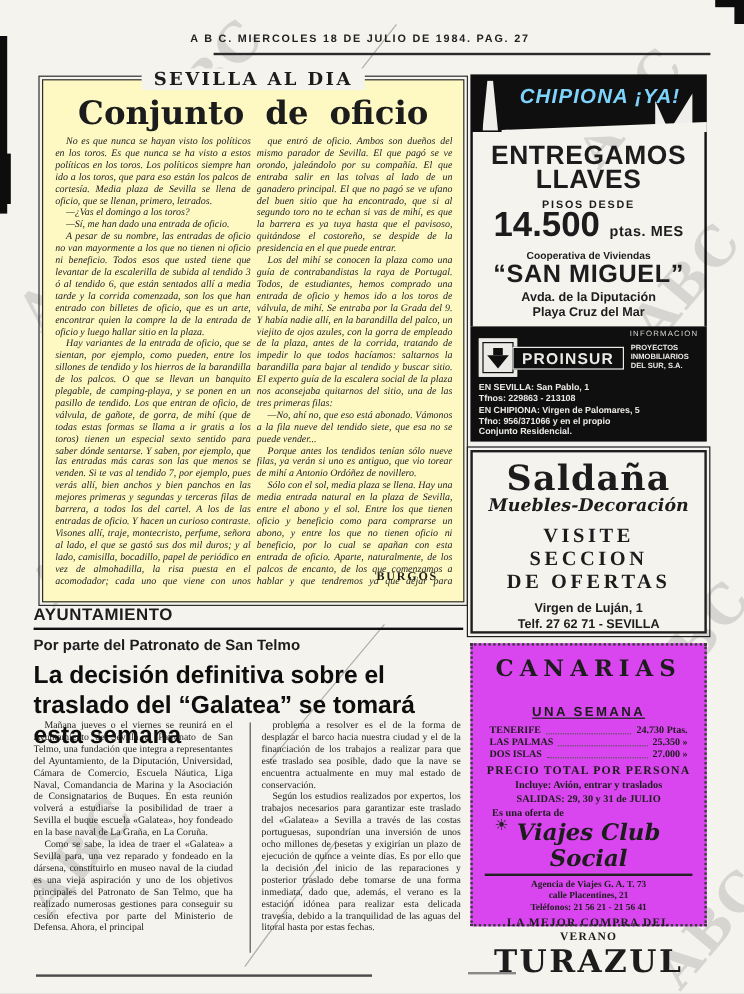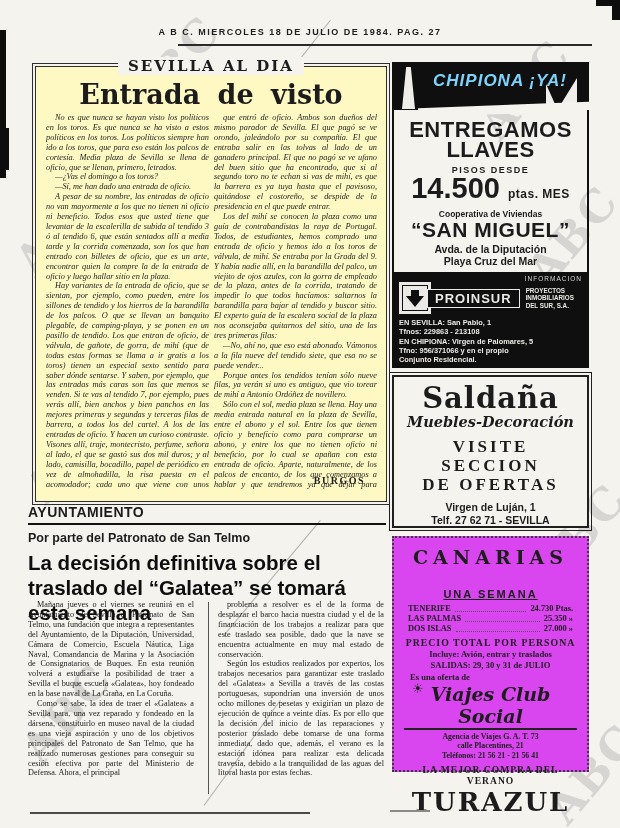--- a/index.html
+++ b/index.html
@@ -148,21 +148,21 @@
   <div class="scratch" style="left:330px;top:20px;height:150px;transform:rotate(38deg);"></div>
   <div class="scratch" style="left:175px;top:140px;height:110px;transform:rotate(35deg);"></div>
   <div class="scratch" style="left:320px;top:520px;height:150px;transform:rotate(40deg);"></div>
   <div class="scratch" style="left:280px;top:700px;height:130px;transform:rotate(36deg);"></div>
 
   <div class="pg-header">A B C.  MIERCOLES  18  DE  JULIO  DE  1984.  PAG.  27</div>
   <div class="pg-rule"></div>
 
   <div class="art-box">
     <div class="sec-title">SEVILLA AL DIA</div>
-    <div class="art-headline">Entrada de visto</div>
+    <div class="art-headline">Conjunto de oficio</div>
     <div class="col col-left">
         <p>No es que nunca se hayan visto los políticos en los toros. Es que nunca se ha visto a estos políticos en los toros. Los políticos siempre han ido a los toros, que para eso están los palcos de cortesía. Media plaza de Sevilla se llena de oficio, que se llenan, primero, letrados.</p>
         <p>—¿Vas el domingo a los toros?</p>
         <p>—Sí, me han dado una entrada de oficio.</p>
         <p>A pesar de su nombre, las entradas de oficio no van mayormente a los que no tienen ni oficio ni beneficio. Todos esos que usted tiene que levantar de la escalerilla de subida al tendido 3 ó al tendido 6, que están sentados allí a media tarde y la corrida comenzada, son los que han entrado con billetes de oficio, que es un arte, encontrar quien la compre la de la entrada de oficio y luego hallar sitio en la plaza.</p>
         <p>Hay variantes de la entrada de oficio, que se sientan, por ejemplo, como pueden, entre los sillones de tendido y los hierros de la barandilla de los palcos. O que se llevan un banquito plegable, de camping-playa, y se ponen en un pasillo de tendido. Los que entran de oficio, de válvula, de gañote, de gorra, de mihí (que de todas estas formas se llama a ir gratis a los toros) tienen un especial sexto sentido para saber dónde sentarse. Y saben, por ejemplo, que las entradas más caras son las que menos se venden. Si te vas al tendido 7, por ejemplo, pues verás allí, bien anchos y bien panchos en las mejores primeras y segundas y terceras filas de barrera, a todos los del cartel. A los de las entradas de oficio. Y hacen un curioso contraste. Visones allí, traje, montecristo, perfume, señora al lado, el que se gastó sus dos mil duros; y al lado, camisilla, bocadillo, papel de periódico en vez de almohadilla, la risa puesta en el acomodador; cada uno que viene con unos guiños, por si lo echan, al</p>
       </div>
     <div class="col col-right">
         <p>que entró de oficio. Ambos son dueños del mismo parador de Sevilla. El que pagó se ve orondo, jaleándolo por su compañía. El que entraba salir en las tolvas al lado de un ganadero principal. El que no pagó se ve ufano del buen sitio que ha encontrado, que si al segundo toro no te echan si vas de mihí, es que la barrera es ya tuya hasta que el pavisoso, quitándose el costoreño, se despide de la presidencia en el que puede entrar.</p>
         <p>Los del mihí se conocen la plaza como una guía de contrabandistas la raya de Portugal. Todos, de estudiantes, hemos comprado una entrada de oficio y hemos ido a los toros de válvula, de mihí. Se entraba por la Grada del 9. Y había nadie allí, en la barandilla del palco, un viejito de ojos azules, con la gorra de empleado de la plaza, antes de la corrida, tratando de impedir lo que todos hacíamos: saltarnos la barandilla para bajar al tendido y buscar sitio. El experto guía de la escalera social de la plaza nos aconsejaba quitarnos del sitio, una de las tres primeras filas:</p>

